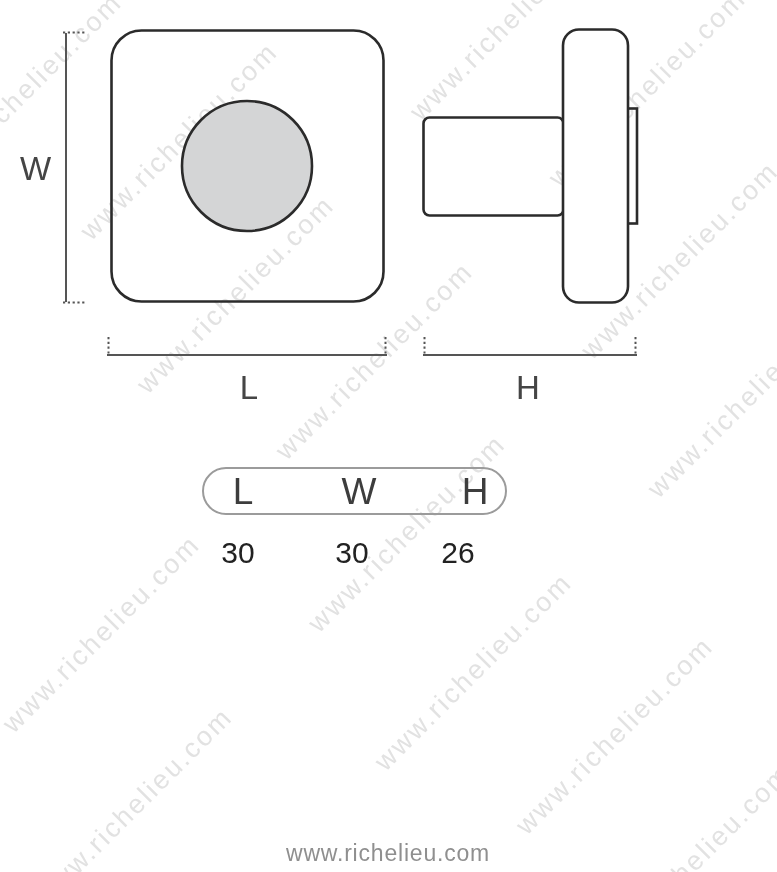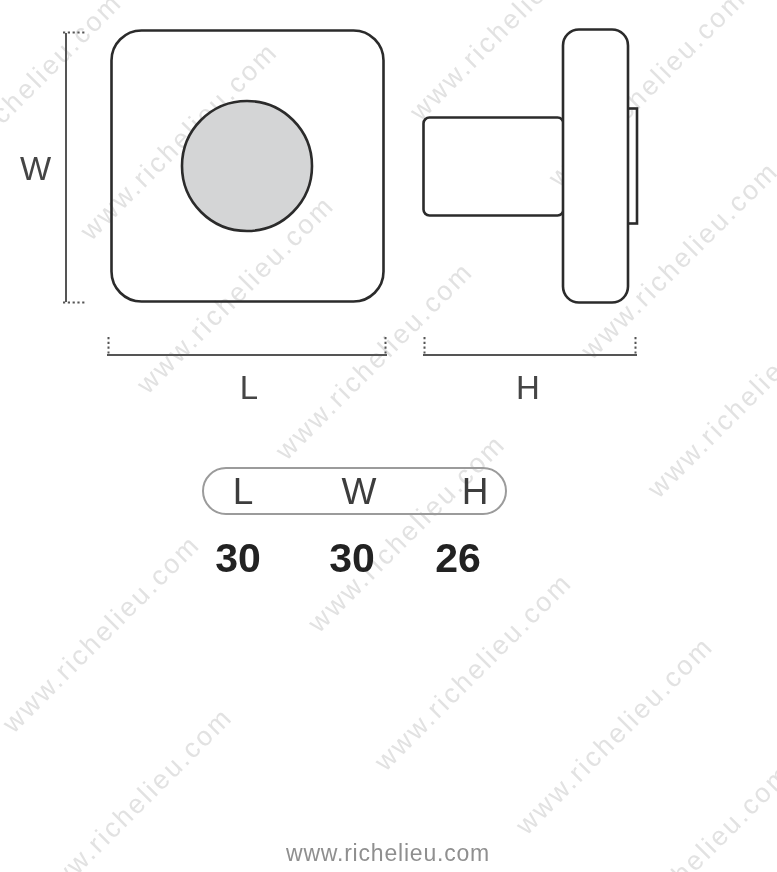--- a/index.html
+++ b/index.html
@@ -59,23 +59,22 @@
   }
   .spec-th{
     position:absolute;top:50%;
     transform:translate(-50%,-50%);
     font-size:37px;color:var(--c-header_text);
     line-height:1;
   }
   .spec-value{
     position:absolute;z-index:3;top:538px;
     transform:translateX(-50%);
-    font-size:41px;color:var(--c-value_text);
+    font-size:30px;color:var(--c-value_text);
     line-height:1;
-    font-weight:bold;
   }
   
   .footer-url{
     position:absolute;z-index:3;
     left:388px;top:842px;
     transform:translateX(-50%);
     font-size:23px;letter-spacing:0.8px;
     color:var(--c-footer_text);
     line-height:1;
     white-space:nowrap;

